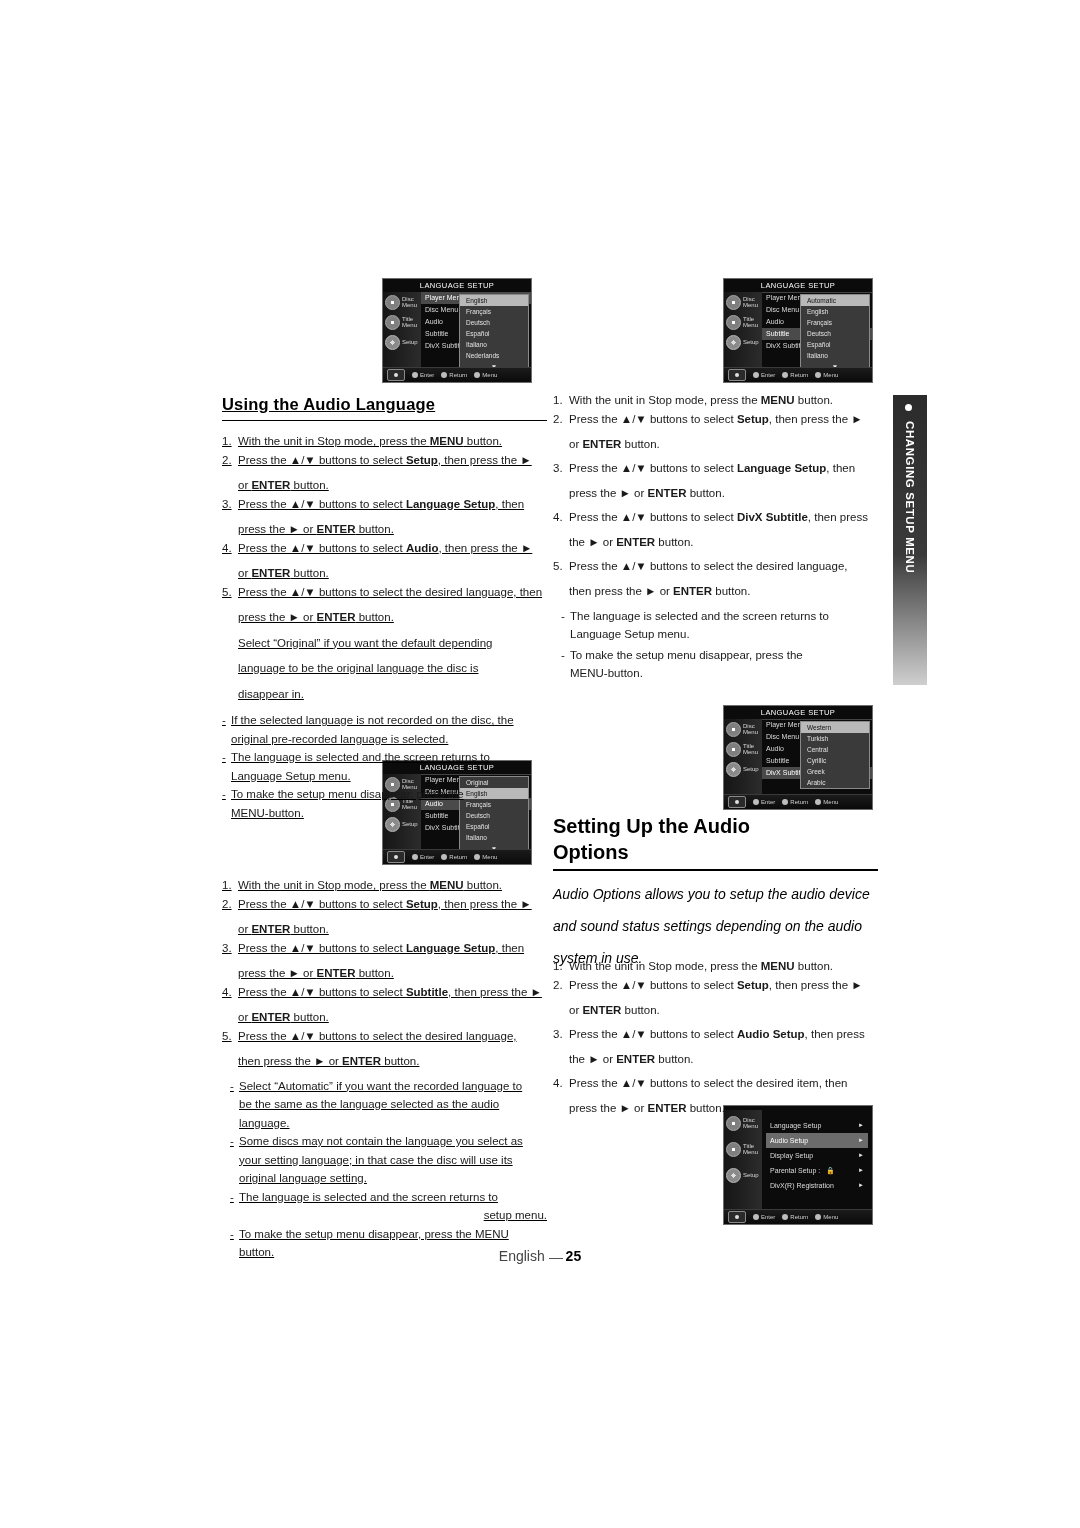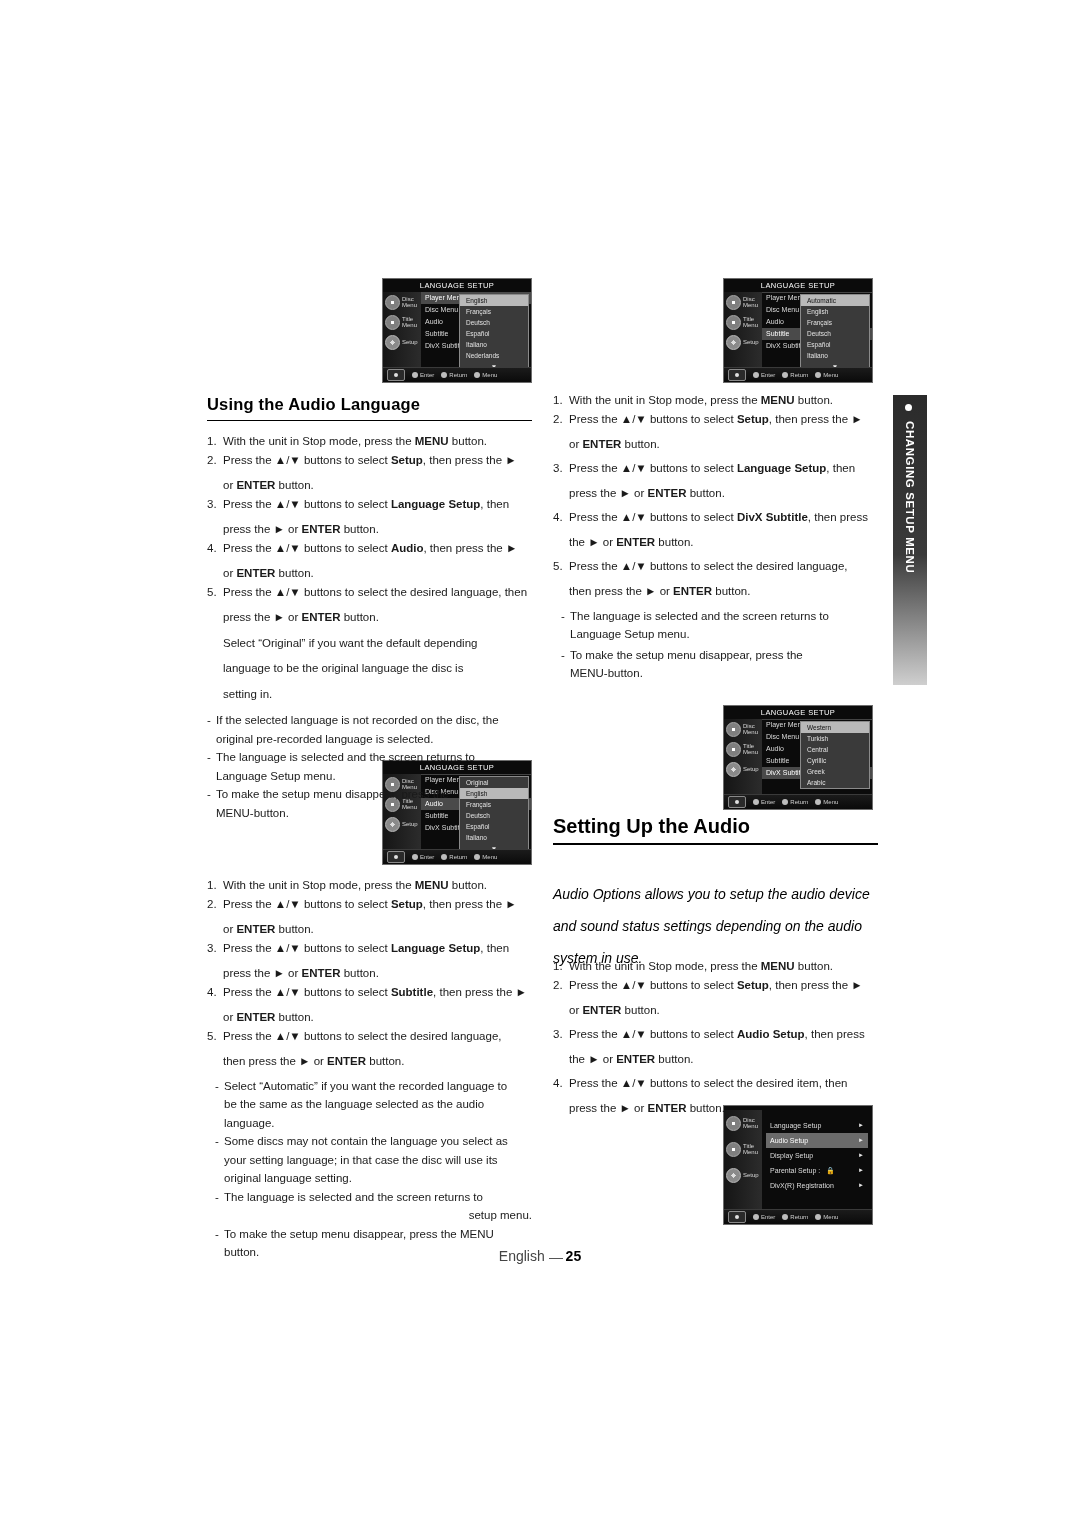--- a/index.html
+++ b/index.html
@@ -6,21 +6,21 @@
   body{
     width:1080px;height:1528px;background:#ffffff;
     font-family:"Liberation Sans", sans-serif;
     color:#000;
     position:relative;
     overflow:hidden;
   }
   .page{position:absolute;left:0;top:0;width:1080px;height:1528px;}
 
   
-  .col-left{position:absolute;left:207px;top:395px;width:325px;}
+  .col-left{position:absolute;left:222px;top:395px;width:325px;text-decoration:underline;}
   .col-right{position:absolute;left:553px;top:395px;width:325px;}
 
   h2.sect{
     font-size:16.5px;font-weight:bold;letter-spacing:.2px;
     margin:0 0 12px 0;padding:0 0 6px 0;border-bottom:1.5px solid #000;
   }
 
   .steps{font-size:11.5px;line-height:17.5px;color:#1a1a1a;}
   .step{display:flex;margin-bottom:1px;}
   .step .num{width:16px;flex:0 0 16px;}
@@ -423,21 +423,21 @@
           <span class="txt">Press the ▲/▼ buttons to select <b>Audio</b>, then press the ►</span>
         </div>
       <div class="plain indent">or <b>ENTER</b> button.</div>
       <div class="step">
           <span class="num">5.</span>
           <span class="txt">Press the ▲/▼ buttons to select the desired language, then</span>
         </div>
       <div class="plain indent">press the ► or <b>ENTER</b> button.</div>
       <div class="plain indent">Select “Original” if you want the default depending</div>
       <div class="plain indent">language to be the original language the disc is</div>
-      <div class="plain indent" style="margin-bottom:9px;">setting in.</div>
+      <div class="plain indent" style="margin-bottom:9px;">disappear in.</div>
 
       <div class="dash">
           <span class="num">-</span>
           <span class="txt">If the selected language is not recorded on the disc, the</span>
         </div>
       <div class="plain indent2" style="padding-left:9px;">original pre-recorded language is selected.</div>
       <div class="dash">
           <span class="num">-</span>
           <span class="txt">The language is selected and the screen returns to</span>
         </div>
@@ -537,20 +537,21 @@
       <div class="dash" style="padding-left:8px;">
           <span class="num">-</span>
           <span class="txt">To make the setup menu disappear, press the</span>
         </div>
       <div class="plain" style="padding-left:17px;">MENU-button.</div>
     </div>
   </div>
 
   <div class="bighead">
     <div>Setting Up the Audio</div>
+    <div>Options</div>
   </div>
   <div class="bodytext">Audio Options allows you to setup the audio device and sound status settings depending on the audio system in use.</div>
 
   <div class="col-right" style="top:958px;">
     <div class="steps">
       <div class="step">
           <span class="num">1.</span>
           <span class="txt">With the unit in Stop mode, press the <b>MENU</b> button.</span>
         </div>
       <div class="step">

